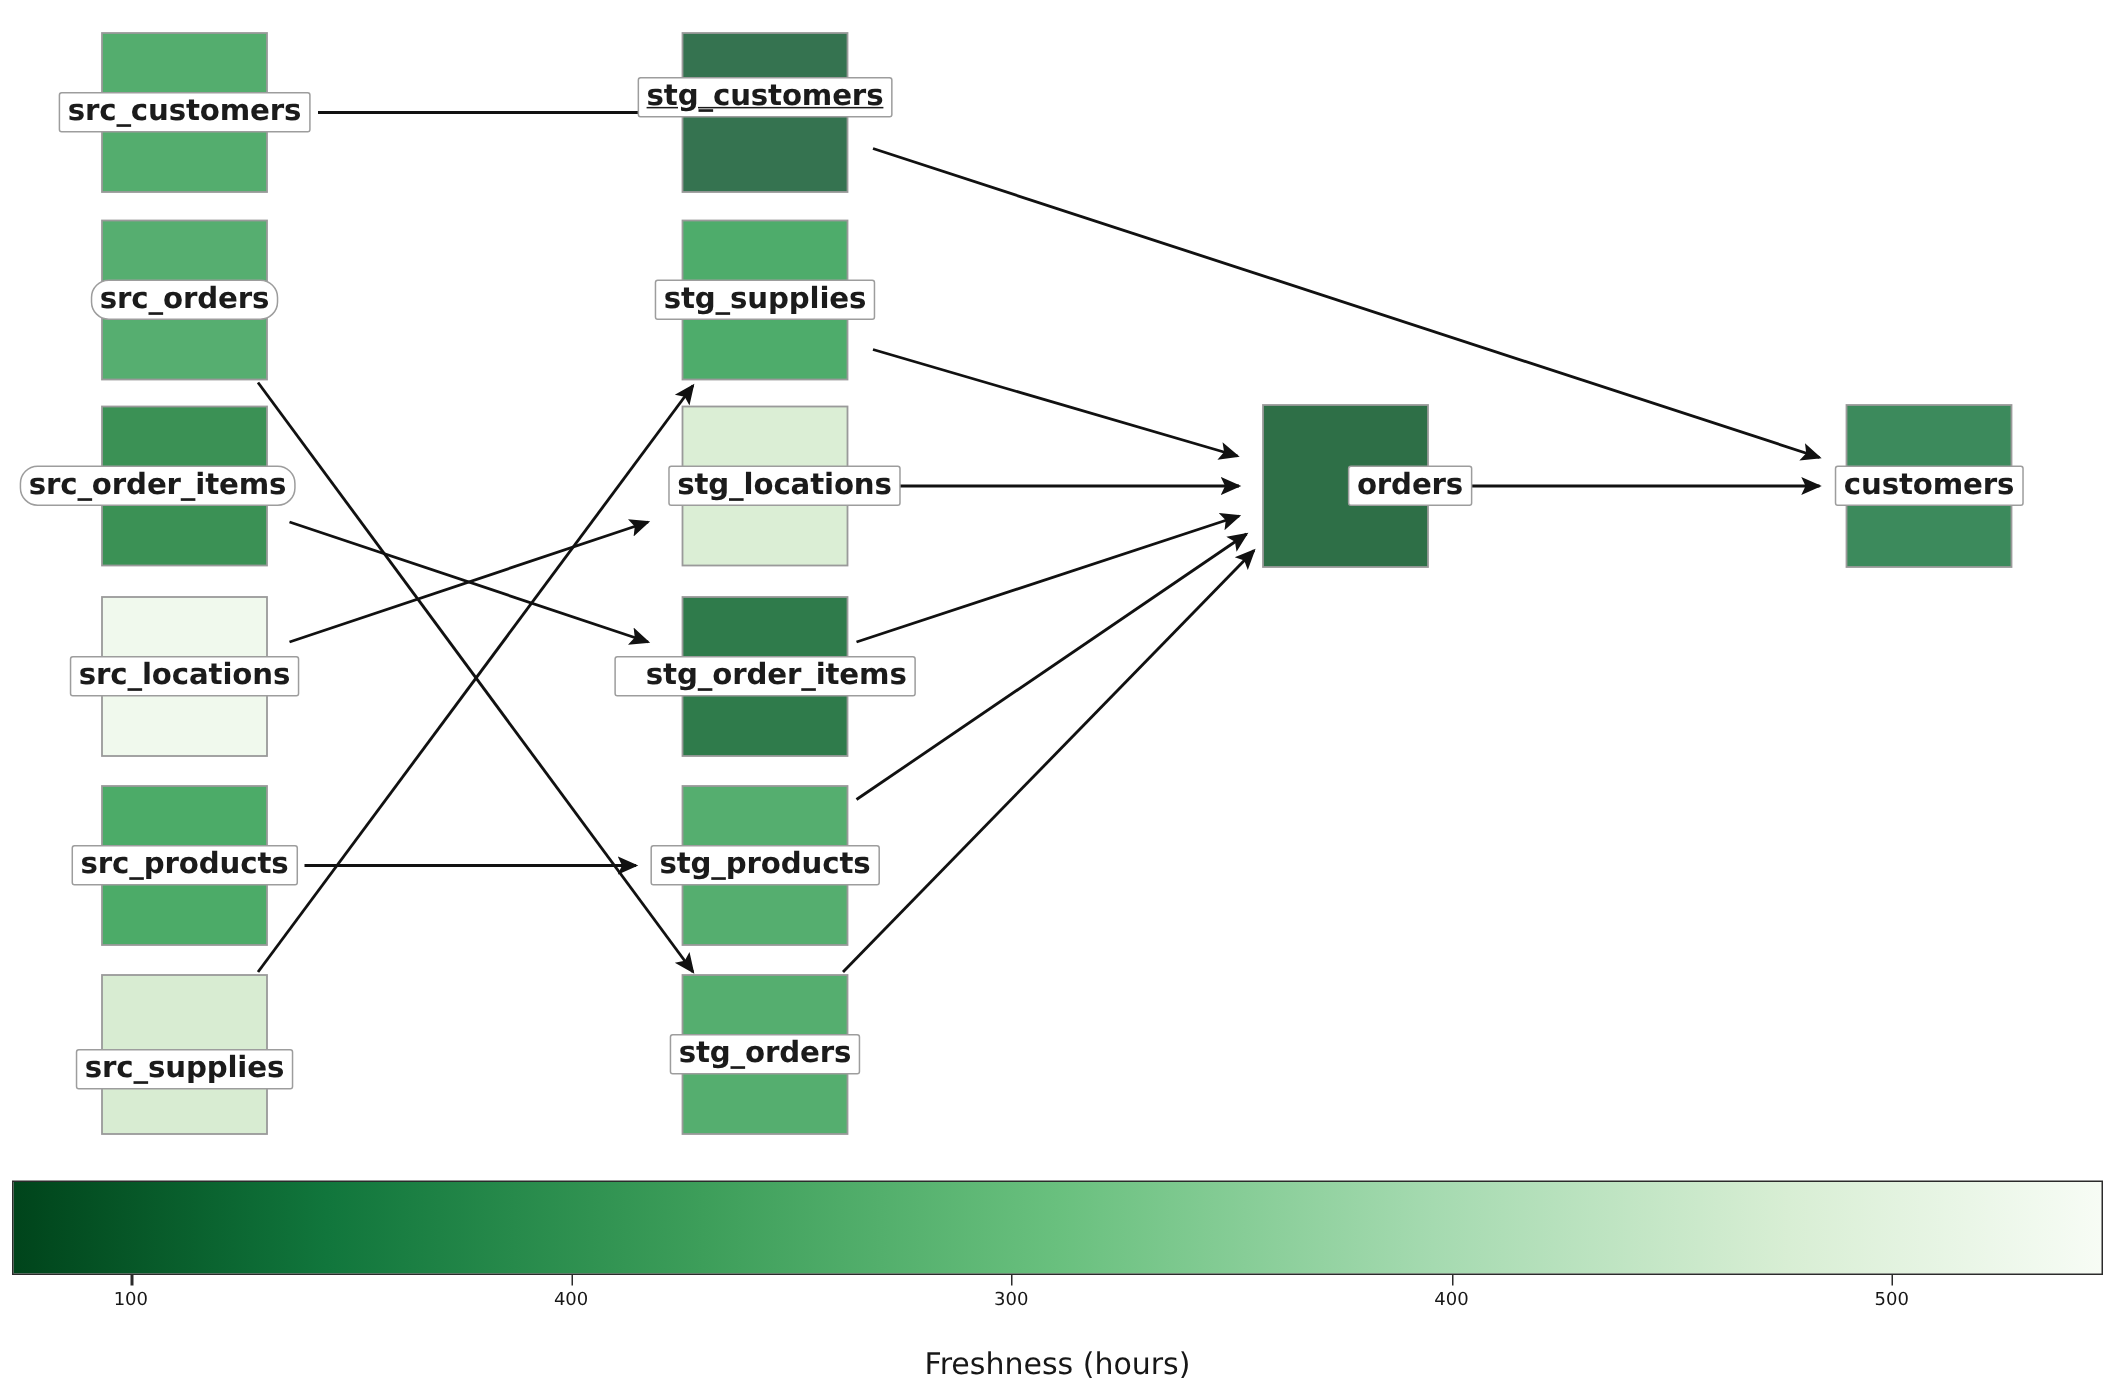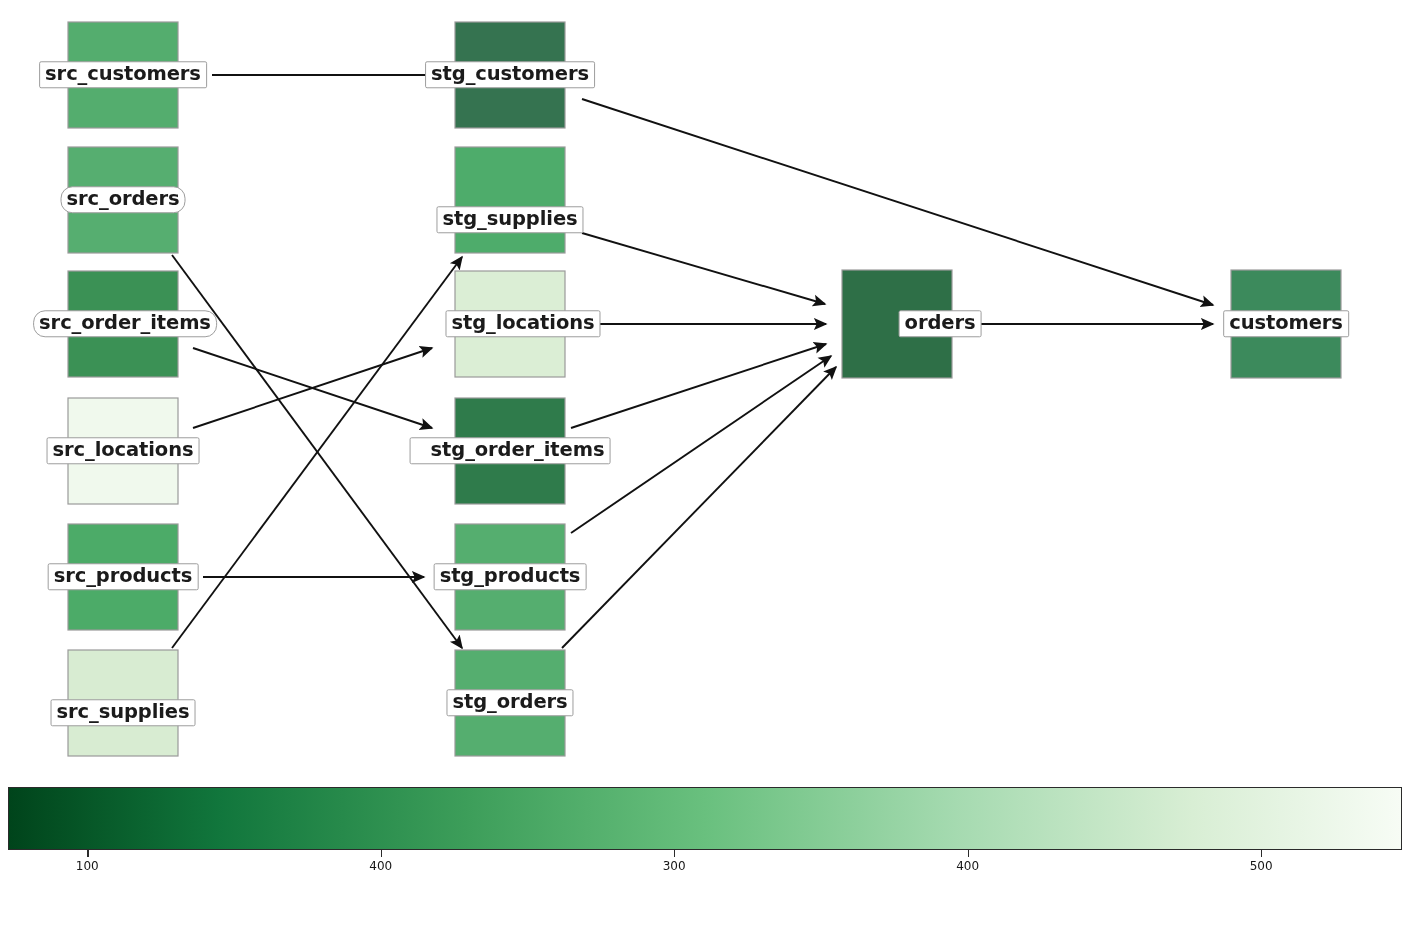--- a/index.html
+++ b/index.html
@@ -148,26 +148,26 @@
         <rect x="455" y="524" width="110" height="106" fill="#55ae6f" class="node-rect"></rect>
         <rect x="455" y="650" width="110" height="106" fill="#55ae6f" class="node-rect"></rect>
         <rect x="842" y="270" width="110" height="108" fill="#2e6f47" class="node-rect"></rect>
         <rect x="1231" y="270" width="110" height="108" fill="#3c8a5c" class="node-rect"></rect>
       </g>
   </svg>
 
   <div id="labels-layer">
       <div class="node-label" style="left: 123px; top: 75px;">src_customers</div>
       <div class="node-label" style="left: 123px; top: 200px; border-radius: 12px;">src_orders</div>
-      <div class="node-label" style="left: 125px; top: 324px; border-radius: 12px;">src_order_items</div>
+      <div class="node-label" style="left: 105px; top: 324px; border-radius: 12px;">src_order_items</div>
       <div class="node-label" style="left: 123px; top: 451px;">src_locations</div>
       <div class="node-label" style="left: 123px; top: 577px; text-align: right;">src_products</div>
       <div class="node-label" style="left: 123px; top: 703px; margin-top: 10px;">src_supplies</div>
-      <div class="node-label" style="left: 510px; top: 75px;">stg_customers</div>
-      <div class="node-label" style="left: 510px; top: 200px; margin-top: 20px;">stg_supplies</div>
+      <div class="node-label" style="left: 510px; top: 65px; text-decoration: underline;">stg_customers</div>
+      <div class="node-label" style="left: 510px; top: 200px;">stg_supplies</div>
       <div class="node-label" style="left: 510px; top: 324px; margin-left: 13px;">stg_locations</div>
       <div class="node-label" style="left: 510px; top: 451px; padding-left: 20px;">stg_order_items</div>
       <div class="node-label" style="left: 510px; top: 577px;">stg_products</div>
       <div class="node-label" style="left: 510px; top: 703px;">stg_orders</div>
       <div class="node-label" style="left: 940px; top: 324px; text-align: right;">orders</div>
       <div class="node-label" style="left: 1286px; top: 324px;">customers</div>
     </div>
 
   <div id="colorbar-wrap">
     <div id="colorbar-gradient" style="background: linear-gradient(to right, rgb(0, 68, 27) 0%, rgb(17, 118, 60) 15%, rgb(61, 158, 90) 33%, rgb(105, 192, 126) 50%, rgb(165, 218, 176) 68%, rgb(216, 238, 212) 85%, rgb(247, 252, 245) 100%);"></div>
@@ -187,14 +187,15 @@
       </div>
       <div class="cb-tick" style="left: 959.659px;">
         <div class="mark"></div>
         <div class="cb-tick-label">400</div>
       </div>
       <div class="cb-tick" style="left: 1253.13px;">
         <div class="mark"></div>
         <div class="cb-tick-label">500</div>
       </div>
     </div>
+  <div id="colorbar-axis-label">Freshness (hours)</div>
 
 </div>
 
 </body></html>

